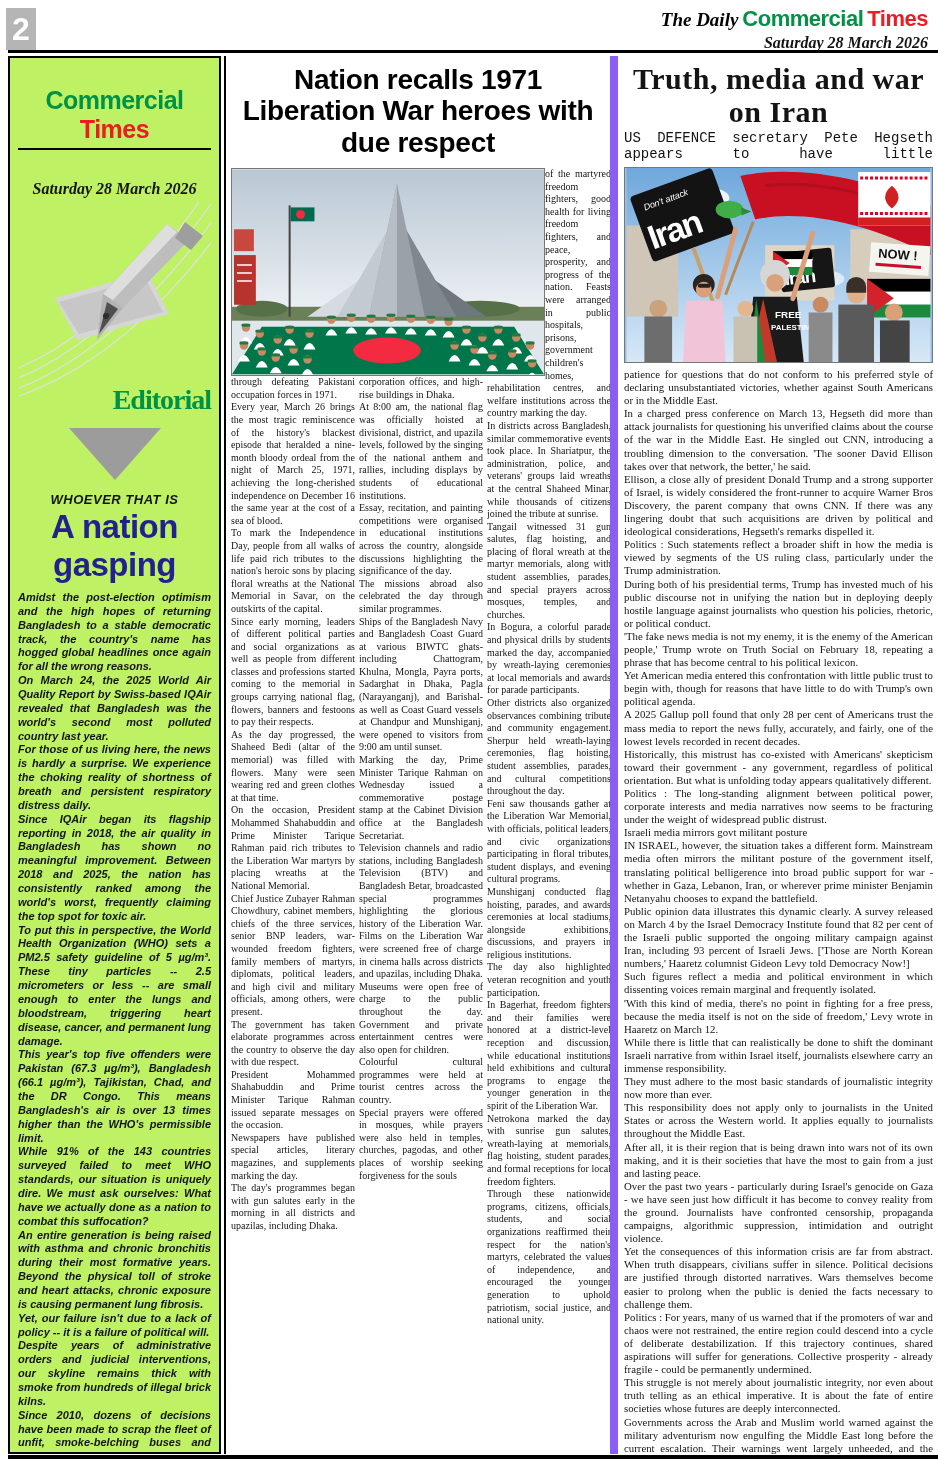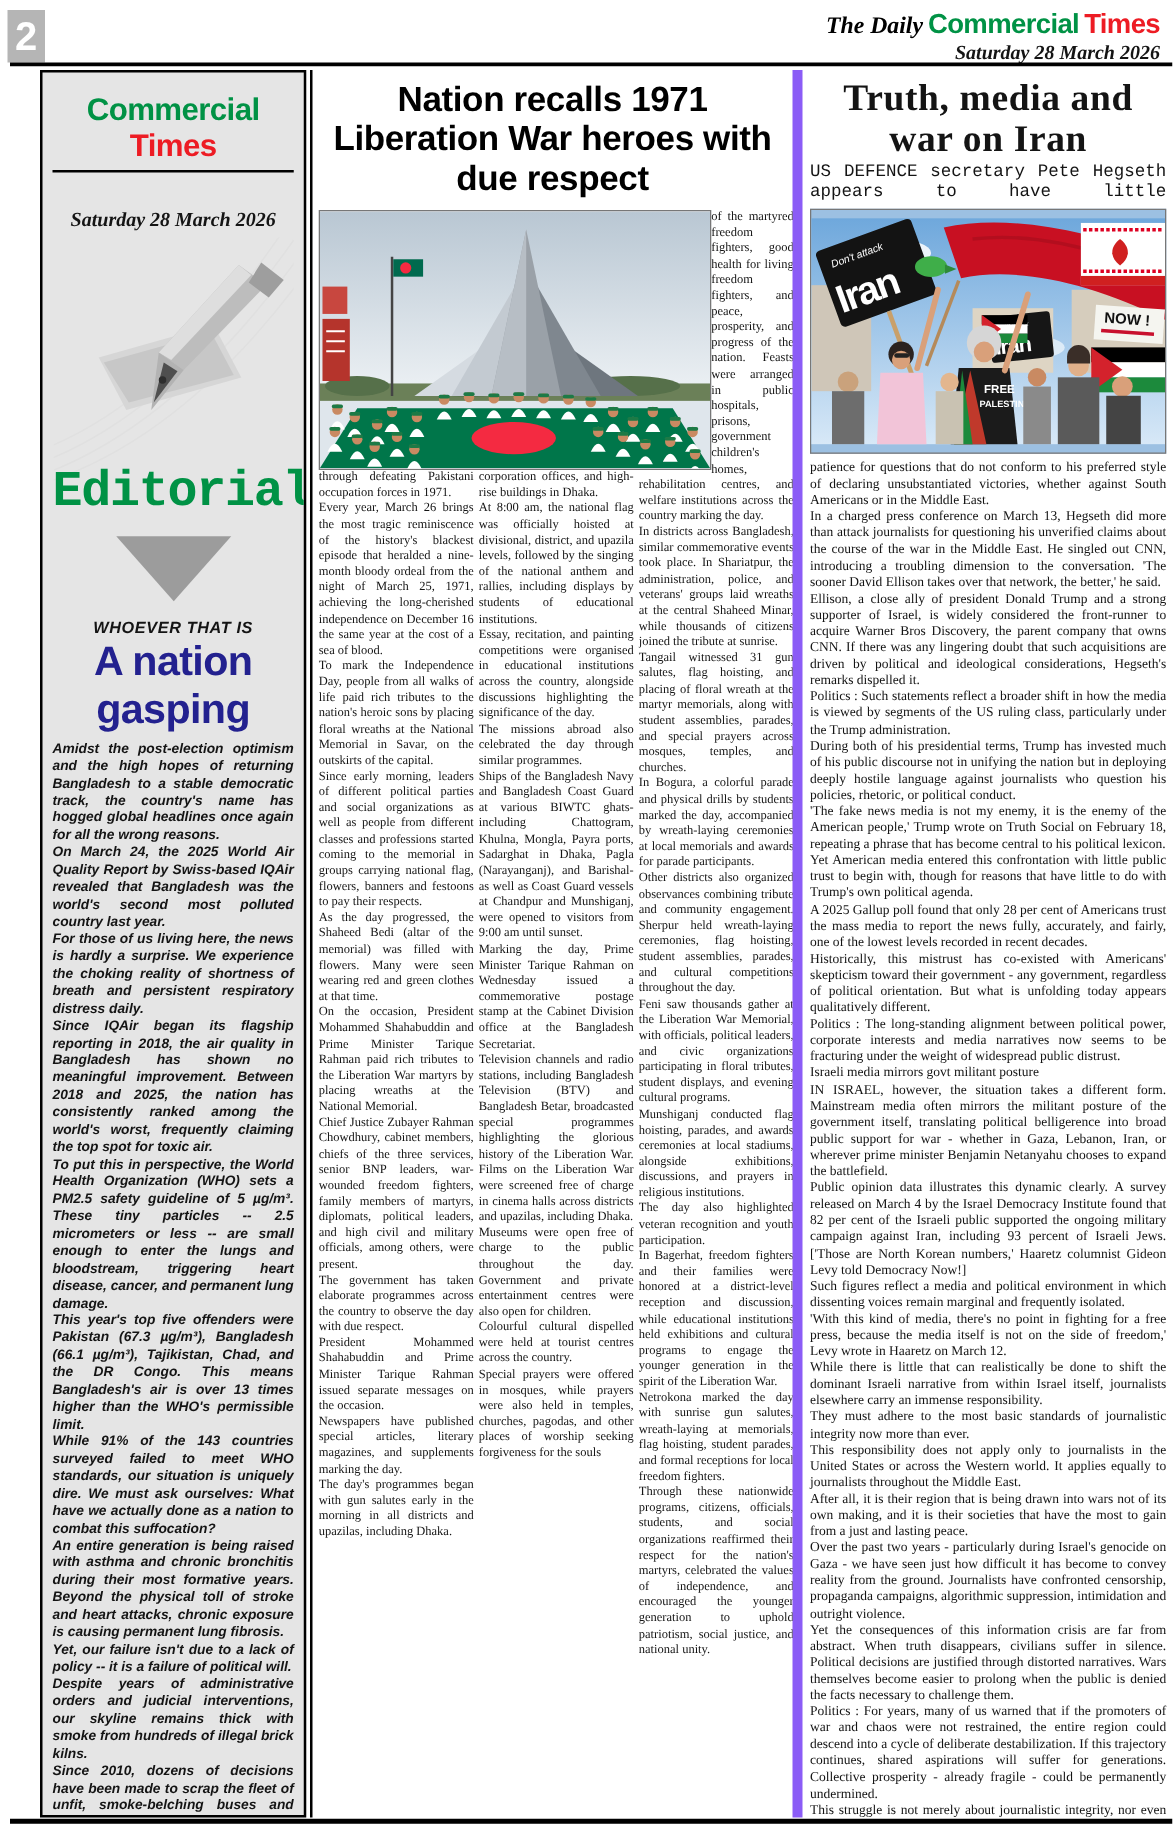--- a/index.html
+++ b/index.html
@@ -10,27 +10,27 @@
     font:bold 32px/42px "Liberation Sans",sans-serif;text-align:center;}
   .mast{position:absolute;right:10px;top:6px;text-align:right;}
   .mast-daily{font-family:"Liberation Serif",serif;font-style:italic;font-weight:bold;font-size:19px;color:#000;}
   .mast-comm{color:#009245;font-family:"Liberation Sans",sans-serif;font-weight:bold;font-size:22px;letter-spacing:-0.5px;}
   .mast-times{color:#ed1c24;font-family:"Liberation Sans",sans-serif;font-weight:bold;font-size:22px;letter-spacing:-0.5px;}
   .mast-date{font-family:"Liberation Serif",serif;font-style:italic;font-weight:bold;font-size:16px;margin-top:2px;}
   .rule{position:absolute;top:50px;left:8px;right:0;height:3px;background:#000;}
   
   .cols{position:absolute;top:56px;left:8px;right:2px;bottom:6px;display:flex;}
   
-  .editorial{width:213px;border:2px solid #000;margin-right:3px;padding:4px 8px;box-sizing:border-box;overflow:hidden;position:relative;background:#e5e5e5;margin-left:24px;}
+  .editorial{width:213px;border:2px solid #000;margin-right:3px;padding:16px 8px;box-sizing:border-box;overflow:hidden;position:relative;background:#bef264;}
   .ed-logo{text-align:center;margin-top:12px;font-family:"Liberation Sans",sans-serif;font-weight:bold;font-size:25px;letter-spacing:-0.5px;}
   .ed-logo .u{display:inline-block;border-bottom:2px solid #000;padding-bottom:4px;}
   .ed-green{color:#009245;} .ed-red{color:#ed1c24;}
   .ed-date{text-align:center;font-family:"Liberation Serif",serif;font-style:italic;font-weight:bold;font-size:16px;margin-top:30px;}
   .ed-art{margin:4px auto 0;width:192px;height:196px;}
-  .ed-label{text-align:left;font-family:Liberation Mono, monospace;font-weight:bold;font-size:40px;color:#009245;margin-top:-14px;letter-spacing:-1px;}
+  .ed-label{text-align:right;font-family:Liberation Serif, serif;font-weight:bold;font-size:28px;color:#009245;margin-top:-14px;letter-spacing:-1px;}
   .ed-arrow-wrap{text-align:center;margin:12px 0 8px;}
   .ed-arrow{display:inline-block;width:0;height:0;border-left:46px solid transparent;border-right:46px solid transparent;border-top:52px solid #9c9c9c;}
   .ed-kicker{text-align:center;font-family:"Liberation Sans",sans-serif;font-weight:bold;font-style:italic;font-size:13px;letter-spacing:0.5px;}
   .ed-head{text-align:center;font-family:"Liberation Sans",sans-serif;font-weight:bold;font-size:33px;color:#23218f;margin:1px 0 7px;letter-spacing:-0.5px;}
   .ed-p{font-family:"Liberation Sans",sans-serif;font-weight:bold;font-style:italic;font-size:11px;line-height:1.26;text-align:justify;margin:0;}
   
   .mid{width:394px;border-left:2px solid #000;border-right:8px solid #8b5cf6;padding:0 5px;box-sizing:border-box;overflow:hidden;}
   .mid-head{font-family:"Liberation Sans",sans-serif;font-weight:bold;font-size:28px;line-height:1.12;text-align:center;margin:8px 0 10px;letter-spacing:-0.3px;color:#000;}
   .mid-body{position:relative;width:380px;margin:0 auto;}
   .mid-photo{position:absolute;top:0;left:0;width:314px;height:208px;border:1px solid #777;box-sizing:border-box;background:#dfe6ec;}
@@ -202,21 +202,21 @@
             </div>
           <div class="mcol mcol2">
               <p class="mid-p">The national flag was hoisted atop all government, semi-government, autonomous, and private buildings at sunrise, while large national flags were also hoisted atop Bangladesh missions abroad, city corporation offices, and high-rise buildings in Dhaka.</p>
               <p class="mid-p">At 8:00 am, the national flag was officially hoisted at divisional, district, and upazila levels, followed by the singing of the national anthem and rallies, including displays by students of educational institutions.</p>
               <p class="mid-p">Essay, recitation, and painting competitions were organised in educational institutions across the country, alongside discussions highlighting the significance of the day.</p>
               <p class="mid-p">The missions abroad also celebrated the day through similar programmes.</p>
               <p class="mid-p">Ships of the Bangladesh Navy and Bangladesh Coast Guard at various BIWTC ghats-including Chattogram, Khulna, Mongla, Payra ports, Sadarghat in Dhaka, Pagla (Narayanganj), and Barishal-as well as Coast Guard vessels at Chandpur and Munshiganj, were opened to visitors from 9:00 am until sunset.</p>
               <p class="mid-p">Marking the day, Prime Minister Tarique Rahman on Wednesday issued a commemorative postage stamp at the Cabinet Division office at the Bangladesh Secretariat.</p>
               <p class="mid-p">Television channels and radio stations, including Bangladesh Television (BTV) and Bangladesh Betar, broadcasted special programmes highlighting the glorious history of the Liberation War. Films on the Liberation War were screened free of charge in cinema halls across districts and upazilas, including Dhaka.</p>
               <p class="mid-p">Museums were open free of charge to the public throughout the day. Government and private entertainment centres were also open for children.</p>
-              <p class="mid-p">Colourful cultural dispelled were held at tourist centres across the country.</p>
+              <p class="mid-p">Colourful cultural programmes were held at tourist centres across the country.</p>
               <p class="mid-p">Special prayers were offered in mosques, while prayers were also held in temples, churches, pagodas, and other places of worship seeking forgiveness for the souls</p>
             </div>
           <div class="mcol mcol3">
               <div class="photo-spacer"></div>
               <p class="mid-p">of the martyred freedom fighters, good health for living freedom fighters, and peace, prosperity, and progress of the nation. Feasts were arranged in public hospitals, prisons, government children's homes, rehabilitation centres, and welfare institutions across the country marking the day.</p>
               <p class="mid-p">In districts across Bangladesh, similar commemorative events took place. In Shariatpur, the administration, police, and veterans' groups laid wreaths at the central Shaheed Minar, while thousands of citizens joined the tribute at sunrise.</p>
               <p class="mid-p">Tangail witnessed 31 gun salutes, flag hoisting, and placing of floral wreath at the martyr memorials, along with student assemblies, parades, and special prayers across mosques, temples, and churches.</p>
               <p class="mid-p">In Bogura, a colorful parade and physical drills by students marked the day, accompanied by wreath-laying ceremonies at local memorials and awards for parade participants.</p>
               <p class="mid-p">Other districts also organized observances combining tribute and community engagement. Sherpur held wreath-laying ceremonies, flag hoisting, student assemblies, parades, and cultural competitions throughout the day.</p>
               <p class="mid-p">Feni saw thousands gather at the Liberation War Memorial, with officials, political leaders, and civic organizations participating in floral tributes, student displays, and evening cultural programs.</p>

